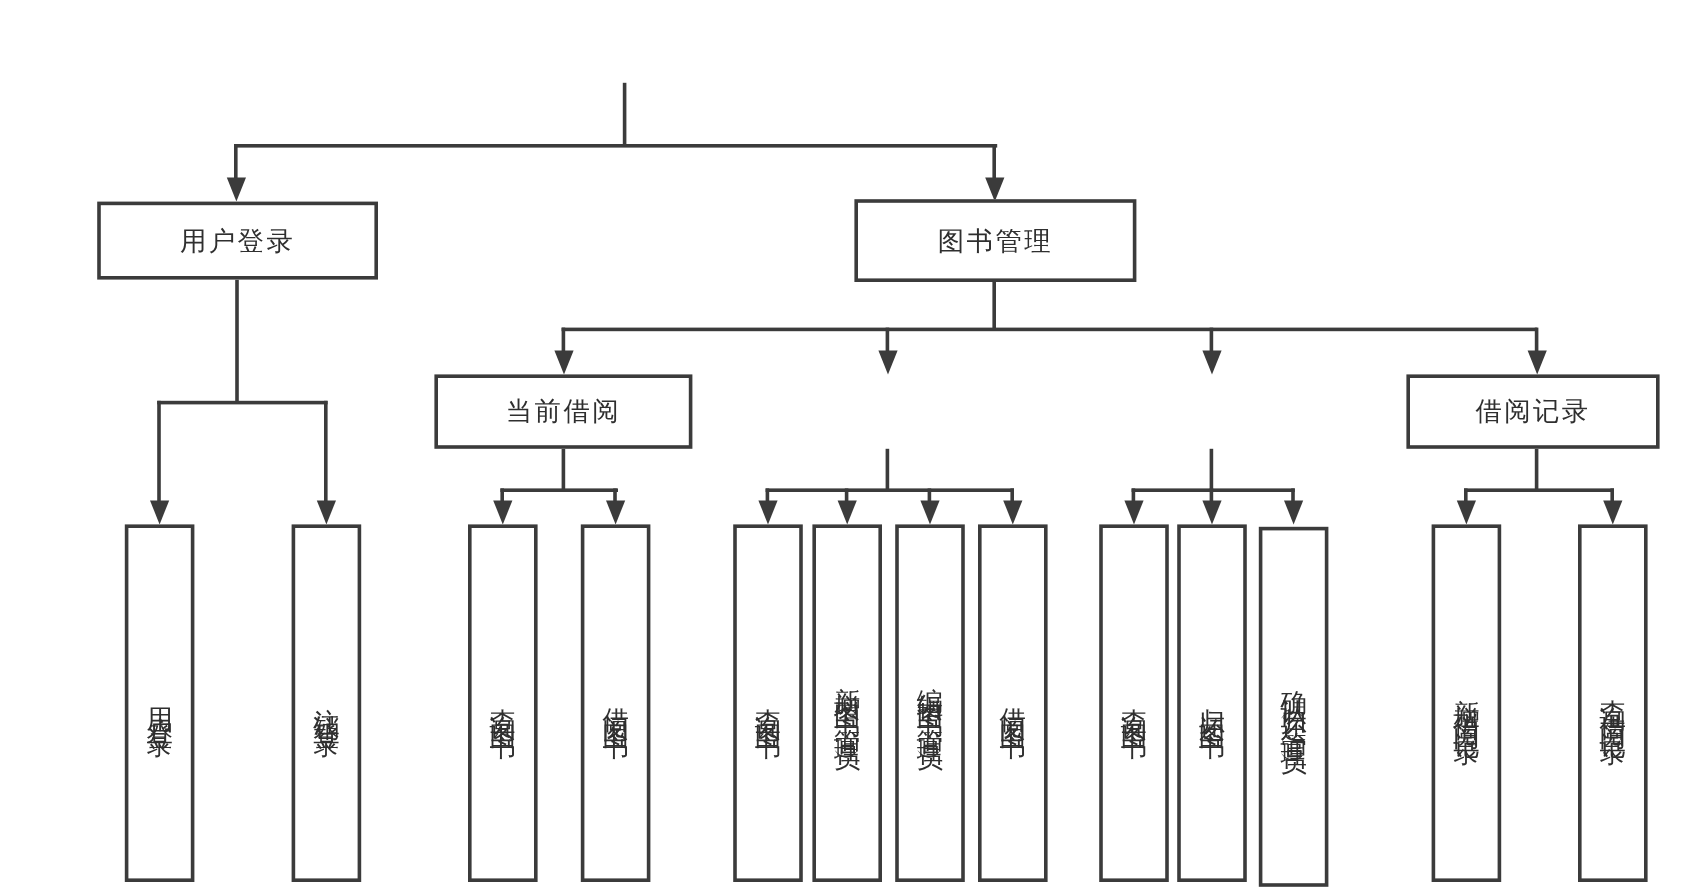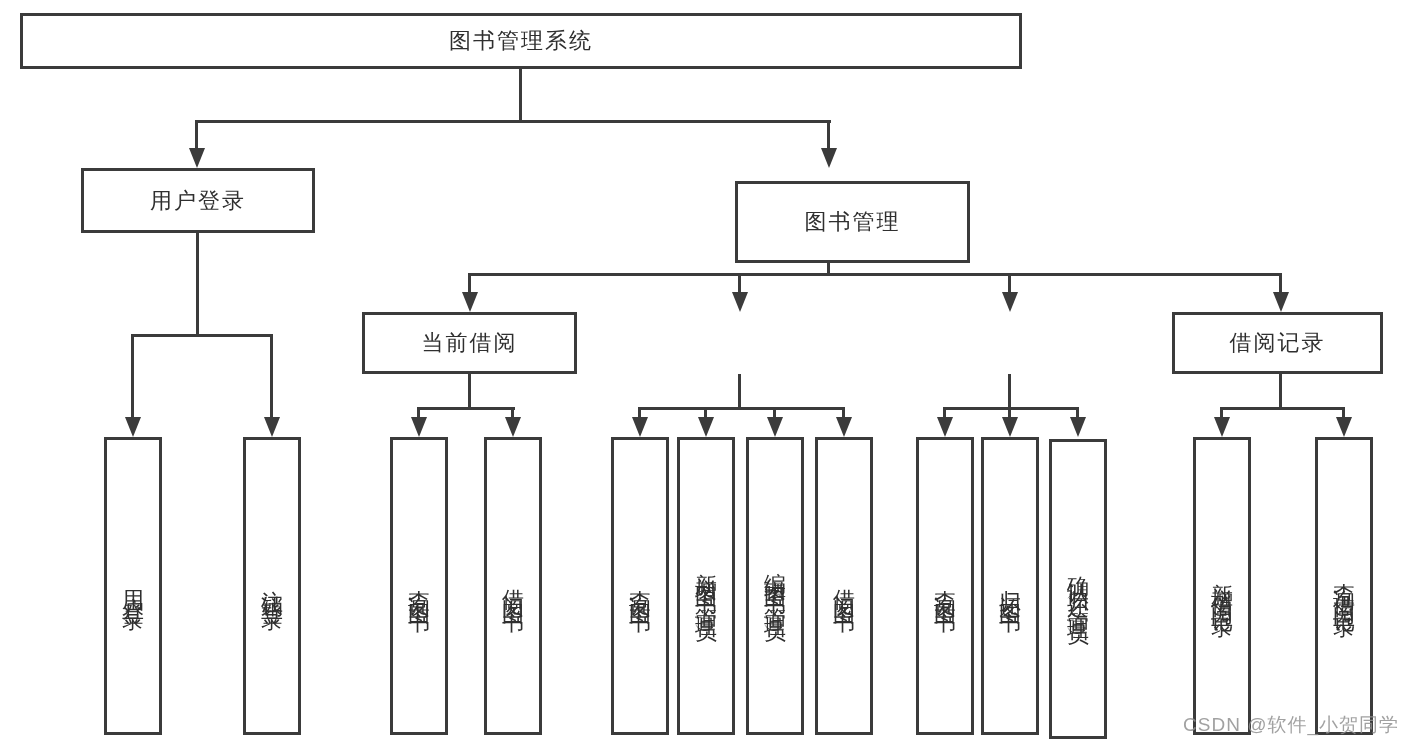--- a/index.html
+++ b/index.html
@@ -111,28 +111,25 @@
   <div class="ah" style="left:1002px; top:417px;"></div>
   <div class="ah" style="left:1070px; top:417px;"></div>
 
   <div class="vl" style="left:1279px; top:374px; height:35px;"></div>
   <div class="hl" style="left:1220px; top:407px; width:125px;"></div>
   <div class="vl" style="left:1220px; top:407px; height:12px;"></div>
   <div class="vl" style="left:1342px; top:407px; height:12px;"></div>
   <div class="ah" style="left:1214px; top:417px;"></div>
   <div class="ah" style="left:1336px; top:417px;"></div>
 
-  <div class="box" style="left:20px; top:13px; width:1002px; height:56px;">
-    <span class="hlabel">图书管理系统</span>
-  </div>
 
   <div class="box" style="left:81px; top:168px; width:234px; height:65px;">
     <span class="hlabel">用户登录</span>
   </div>
-  <div class="box" style="left:712px; top:181px; width:235px; height:82px;margin-left:23px;">
+  <div class="box" style="left:712px; top:166px; width:235px; height:69px;">
     <span class="hlabel">图书管理</span>
   </div>
 
   <div class="box" style="left:362px; top:312px; width:215px; height:62px;">
     <span class="hlabel">当前借阅</span>
   </div>
   <div class="box" style="left:1172px; top:312px; width:211px; height:62px;justify-content:center;">
     <span class="hlabel">借阅记录</span>
   </div>
 
@@ -173,15 +170,14 @@
     <span class="vtext">确认归还（管理员）</span>
   </div>
 
   <div class="box" style="left:1193px; top:437px; width:58px; height:298px;">
     <span class="vtext">新增借阅记录</span>
   </div>
   <div class="box" style="left:1315px; top:437px; width:58px; height:298px;">
     <span class="vtext">查询借阅记录</span>
   </div>
 
-  <div class="watermark">CSDN @软件_小贺同学</div>
 
 </div>
 
 </body></html>

